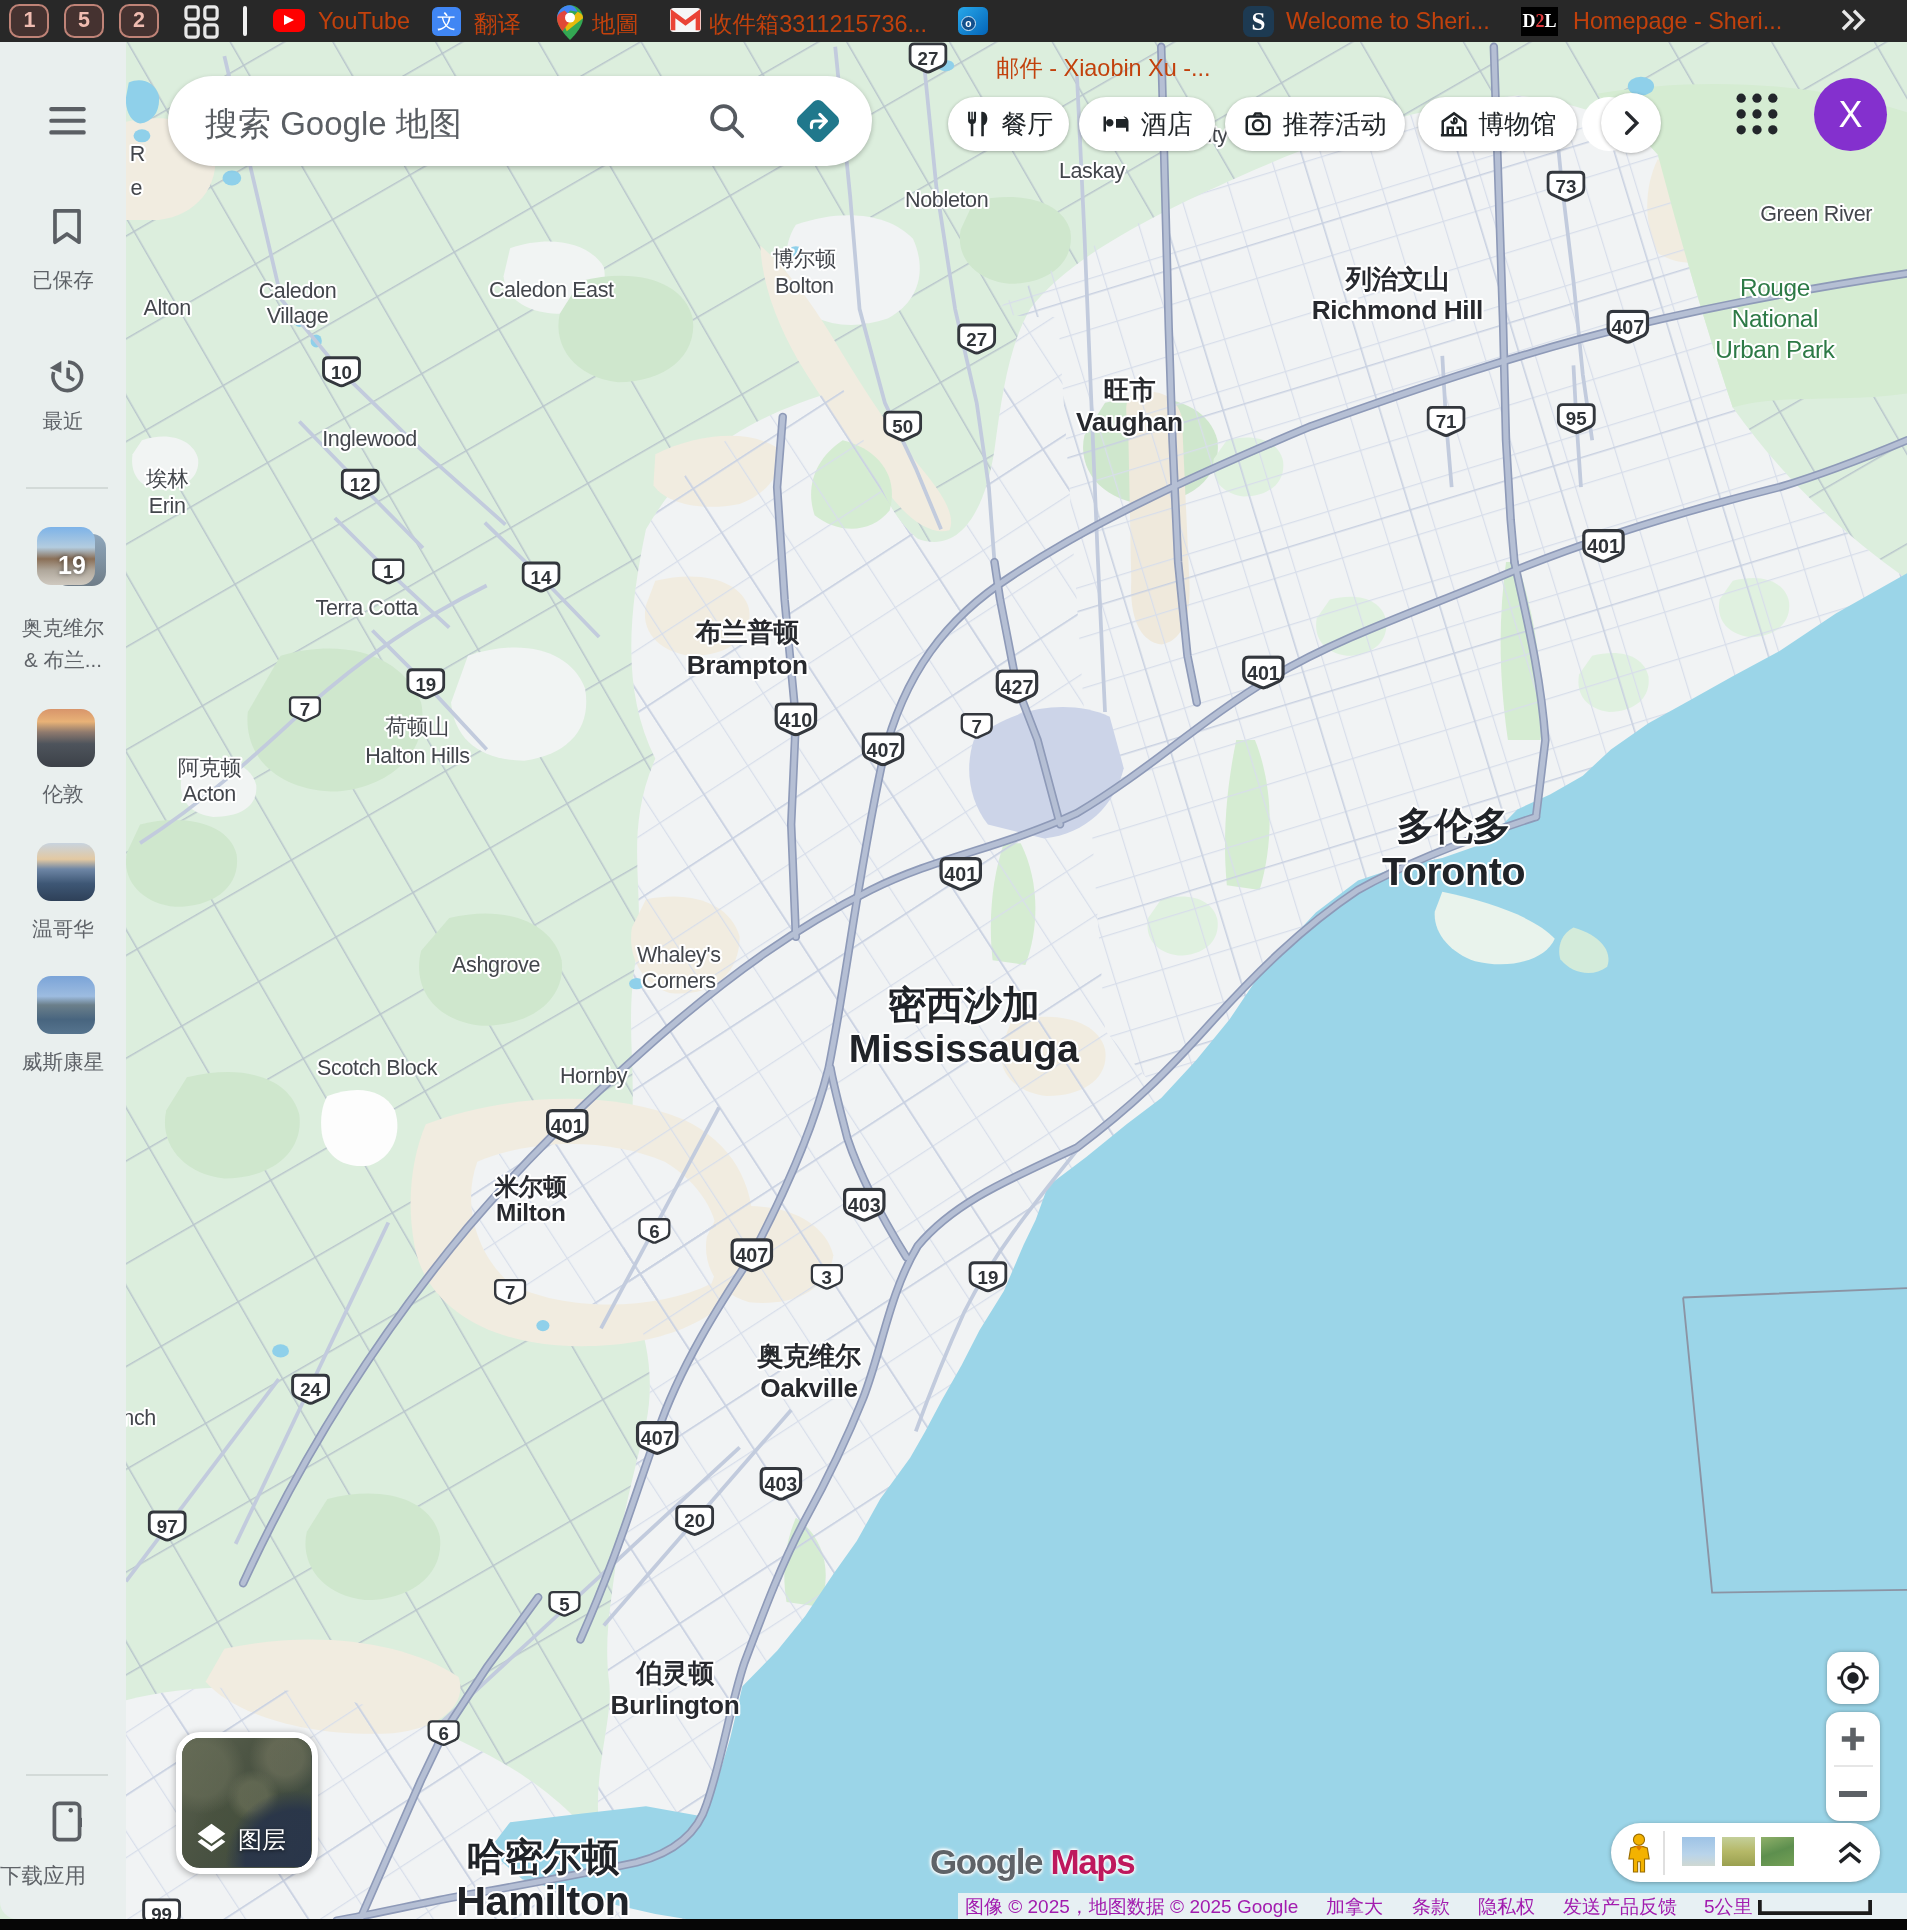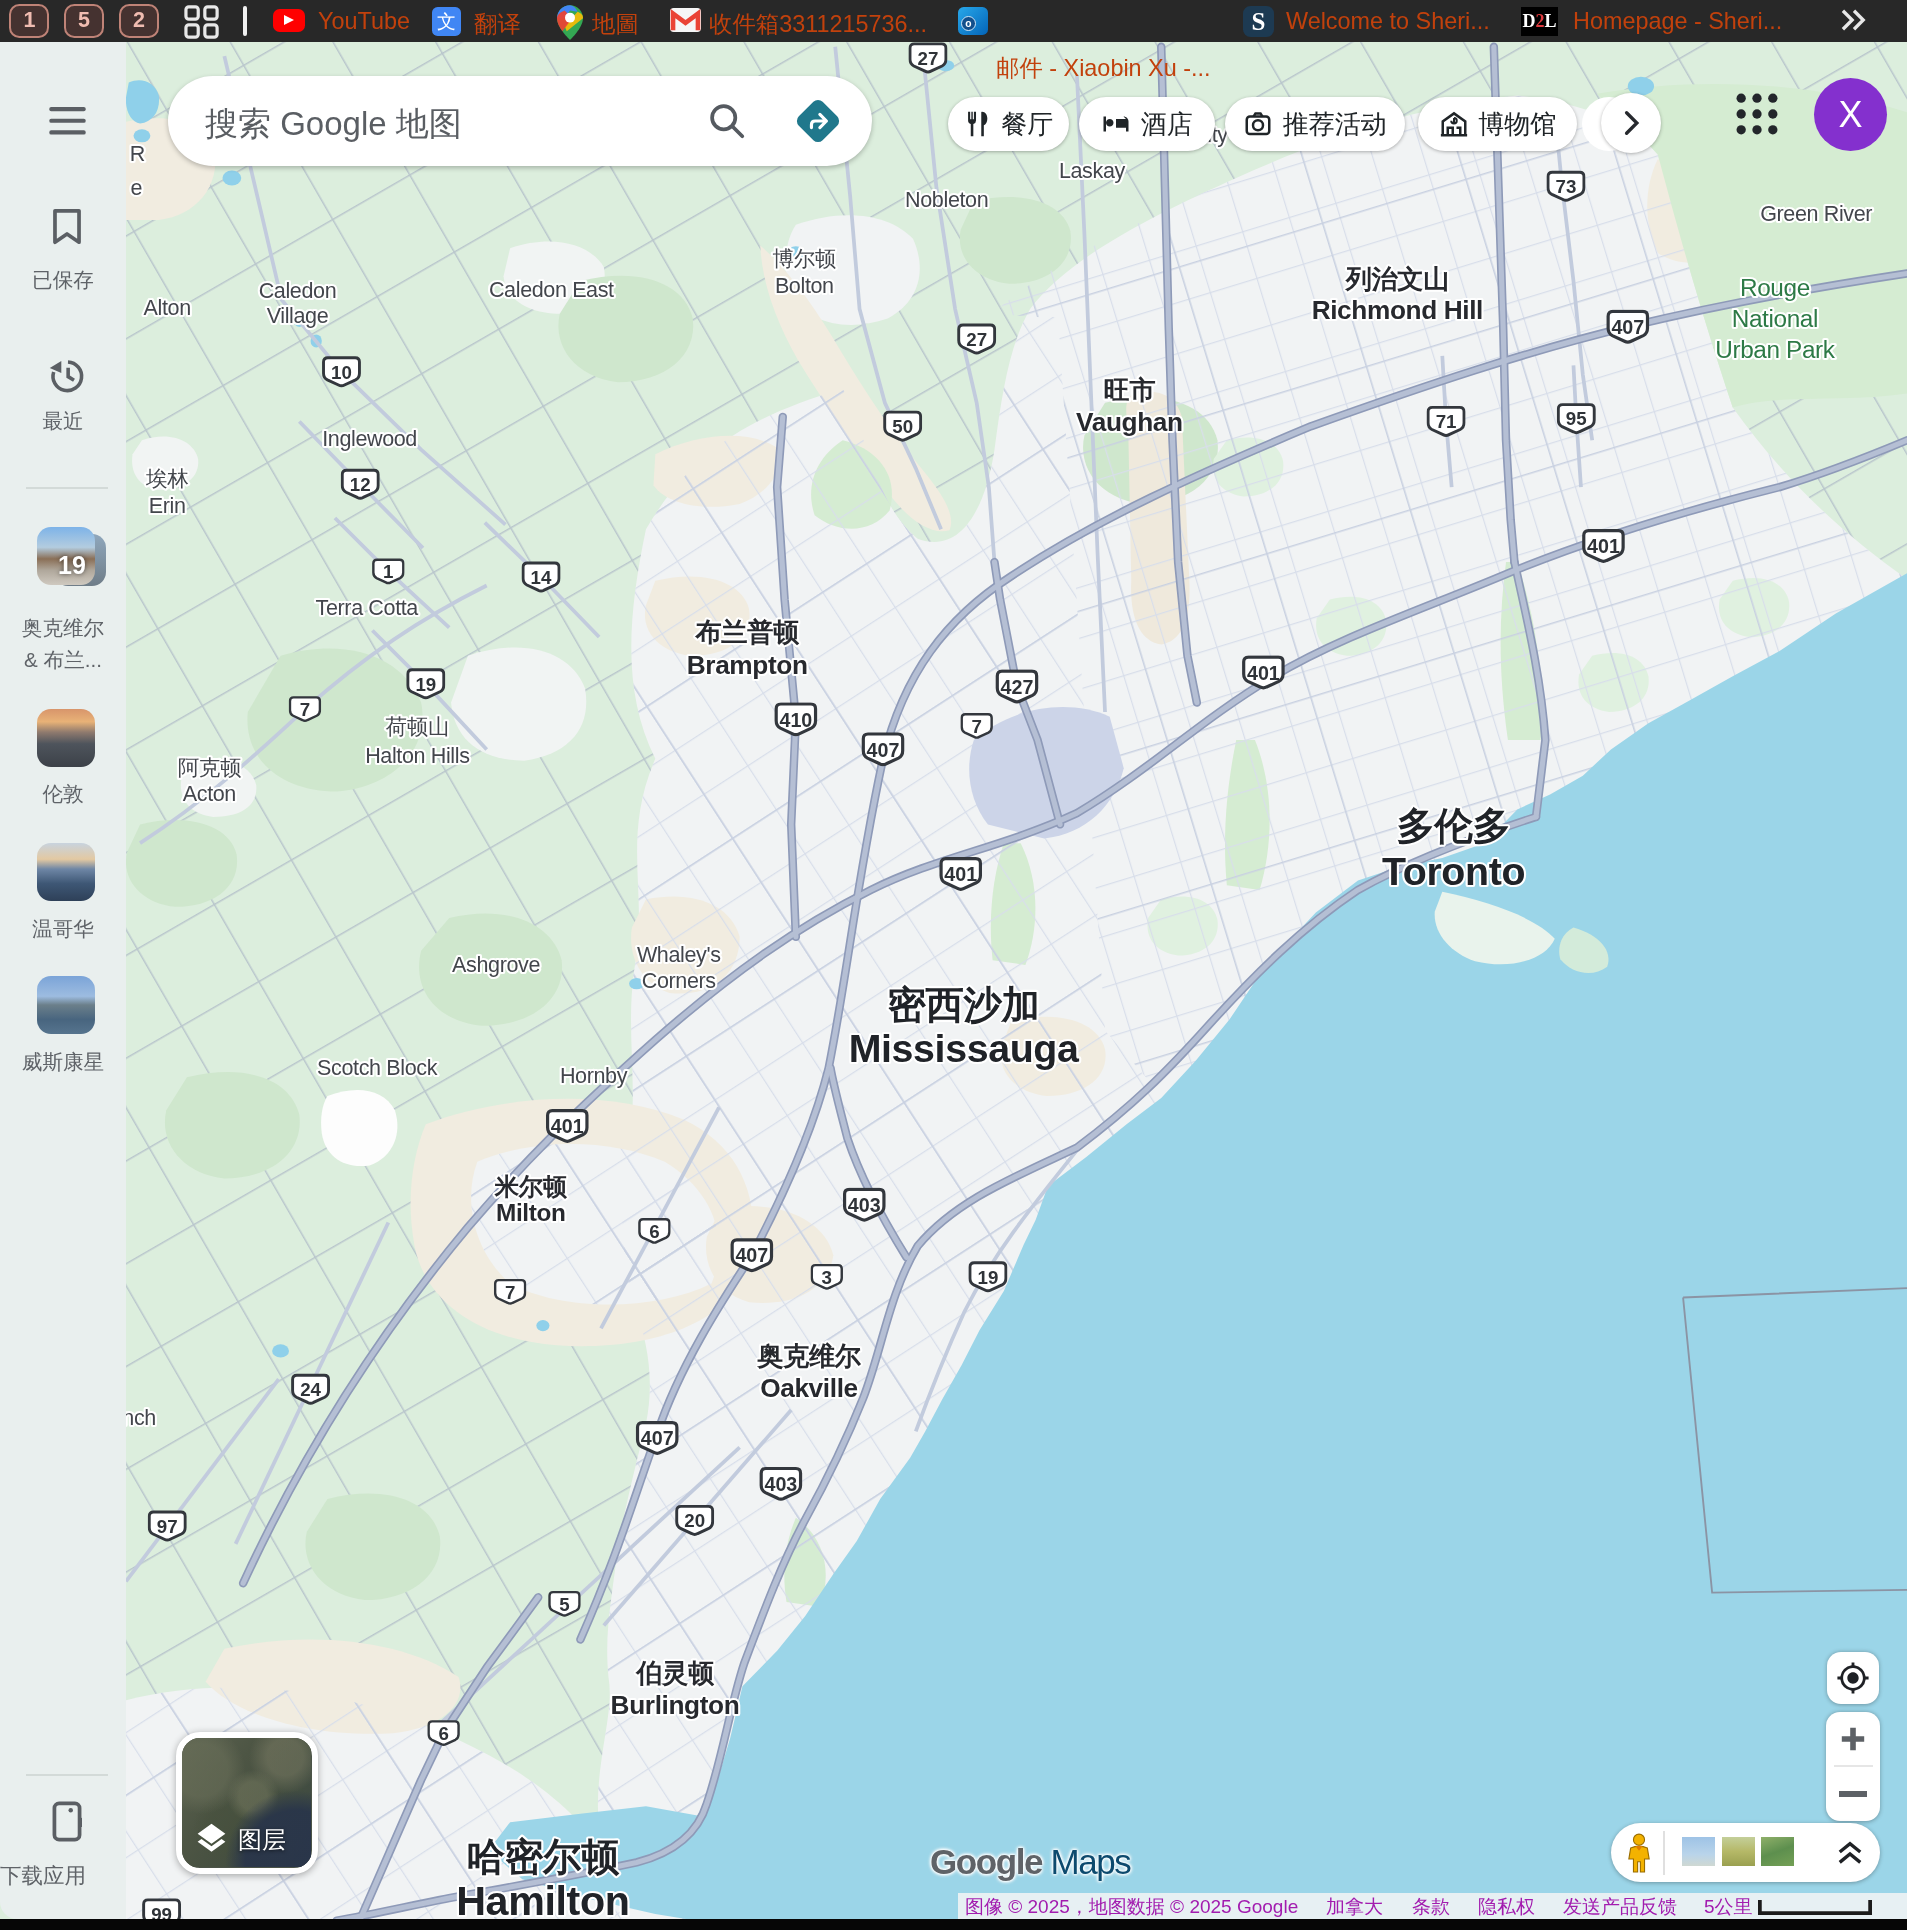--- a/index.html
+++ b/index.html
@@ -569,21 +569,21 @@
     </svg>
     <div class="abs" style="left:52px;top:7.5px;width:1.9px;height:44px;background:#e0e0e0;"></div>
     <div class="abs" style="left:71px;top:14px;width:33px;height:29px;background:linear-gradient(180deg,#9ec3e6 0%,#b9d4ea 60%,#cfd8d2 100%);"></div>
     <div class="abs" style="left:111px;top:14px;width:33px;height:29px;background:linear-gradient(180deg,#c4cf9a 0%,#b5b867 50%,#9aa050 100%);"></div>
     <div class="abs" style="left:150px;top:14px;width:33px;height:29px;background:linear-gradient(160deg,#8fb06a 0%,#5d8f4e 50%,#74a055 100%);"></div>
     <svg class="abs" style="left:225px;top:16px;" width="28" height="28" viewBox="0 0 30 30">
       <path d="M4 14 L15 5 L26 14 M4 25 L15 16 L26 25" fill="none" stroke="#1f2125" stroke-width="3.6"></path>
     </svg>
   </div>
 
-  <div class="abs" style="left:930px;top:1842px;font-size:35px;font-weight:bold;color:#5f6368;letter-spacing:-1.4px;text-shadow:0 0 2.8px #fff,0 0 2.8px #fff,0 0 4.7px #fff,0 0 4.7px #fff;">Google <span style="font-weight:normal;color:#0c4a6e;">Maps</span></div>
+  <div class="abs" style="left:930px;top:1842px;font-size:35px;font-weight:bold;color:#5f6368;letter-spacing:-1.4px;text-shadow:0 0 2.8px #fff,0 0 2.8px #fff,0 0 4.7px #fff,0 0 4.7px #fff;">Google <span style="font-weight:bold;color:#be185d;">Maps</span></div>
   <div class="abs" style="left:958px;top:1893px;width:950px;height:26px;background:rgba(245,245,245,.85);"></div>
   <div class="abs atx" style="left:965px;">图像 © 2025，地图数据 © 2025 Google</div>
   <div class="abs atx" style="left:1326px;">加拿大</div>
   <div class="abs atx" style="left:1412px;">条款</div>
   <div class="abs atx" style="left:1478px;">隐私权</div>
   <div class="abs atx" style="left:1563px;">发送产品反馈</div>
   <div class="abs atx" style="left:1704px;">5公里</div>
   <svg class="abs" style="left:1758px;top:1898px;" width="114" height="17" viewBox="0 0 122 18">
     <path d="M2 2 V16 H120 V2" fill="none" stroke="#1b1b1b" stroke-width="4"></path>
   </svg>

